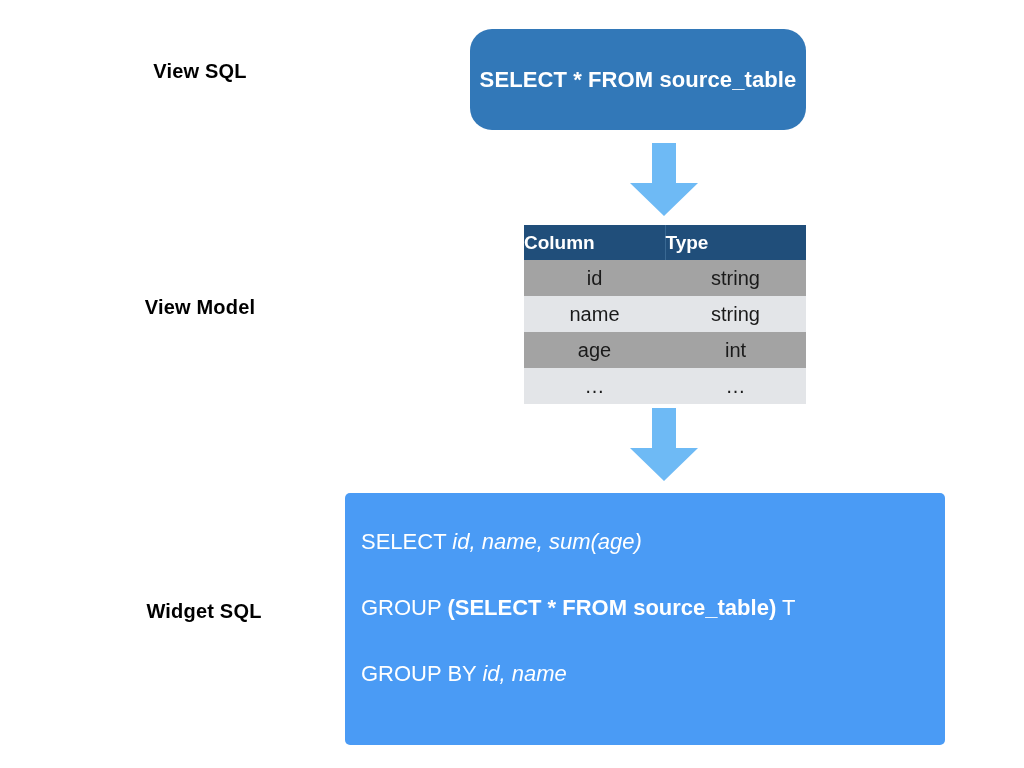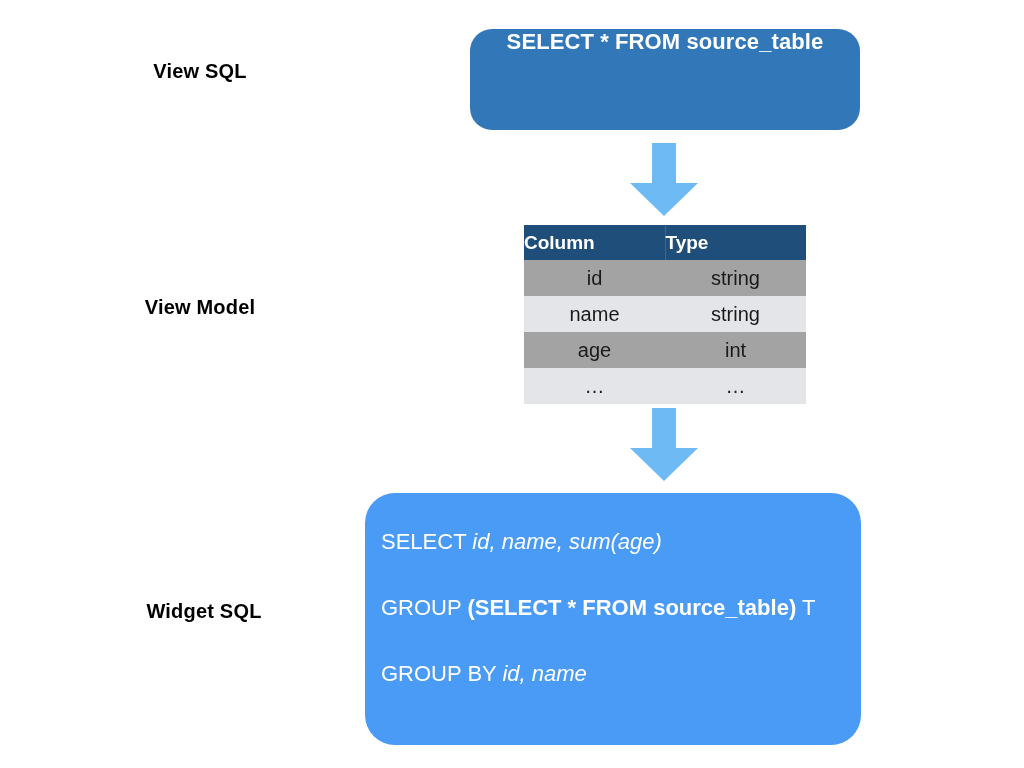--- a/index.html
+++ b/index.html
@@ -33,26 +33,26 @@
   }
   #label-view-sql    { left: 0px;  top: 60px;  width: 400px; }
   #label-view-model  { left: 0px;  top: 296px; width: 400px; }
   #label-widget-sql  { left: 4px;  top: 600px; width: 400px; }
 
   
   #view-sql-box {
     position: absolute;
     left: 470px;
     top: 29px;
-    width: 390px;
+    width: 336px;
     height: 101px;
     background: #3278B8;
     border-radius: 22px;
     display: flex;
-    align-items: flex-start;
+    align-items: center;
     justify-content: center;
   }
   #view-sql-box .sql-text {
     color: #ffffff;
     font-weight: bold;
     font-size: 22px;
     letter-spacing: 0.1px;
     white-space: nowrap;
   }
 
@@ -94,26 +94,26 @@
     text-align: center;
     background: #a3a3a3;
   }
   #view-model-table tr.band td {
     background: #E3E5E8;
   }
 
   
   #widget-sql-box {
     position: absolute;
-    left: 365px;
+    left: 345px;
     top: 493px;
-    width: 496px;
+    width: 600px;
     height: 252px;
     background: #4A9BF5;
-    border-radius: 30px;
+    border-radius: 5px;
     box-sizing: border-box;
     padding: 38px 0 0 16px;
   }
   .sql-line {
     color: #ffffff;
     font-size: 22px;
     line-height: 1.0;
     margin-bottom: 44px;
     white-space: nowrap;
   }

